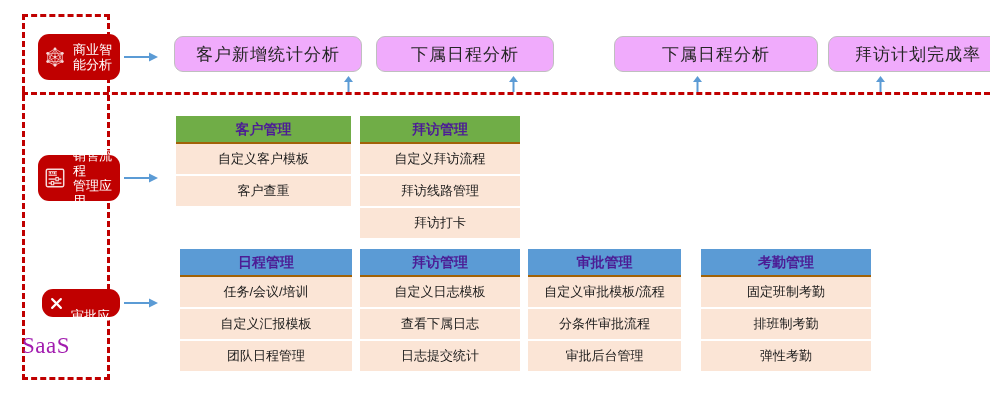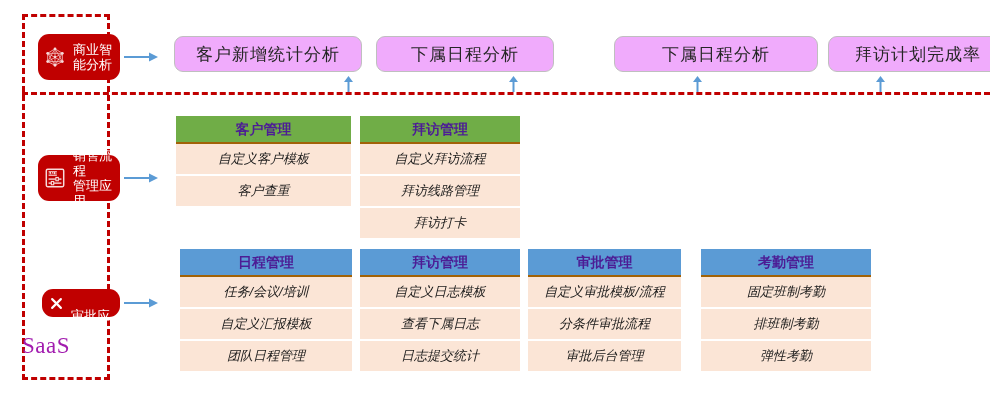--- a/index.html
+++ b/index.html
@@ -140,21 +140,20 @@
   .mod-head.blue  { background: #5b9bd5; }
   .mod-row {
     height: 30px;
     line-height: 30px;
     text-align: center;
     background: #fbe5d6;
     color: #1a1a1a;
     font-size: 13px;
     border-bottom: 2px solid #ffffff;
     font-family: "Liberation Sans", "DejaVu Sans", sans-serif;
-    font-style: italic;
   }
   .mod-row:last-child { border-bottom: none; }
 
   
   .g0 { left: 176px; top: 116px; width: 175px; }
   .g1 { left: 360px; top: 116px; width: 160px; }
   
   .b0 { left: 180px; top: 249px; width: 172px; }
   .b1 { left: 360px; top: 249px; width: 160px; }
   .b2 { left: 528px; top: 249px; width: 153px; }

